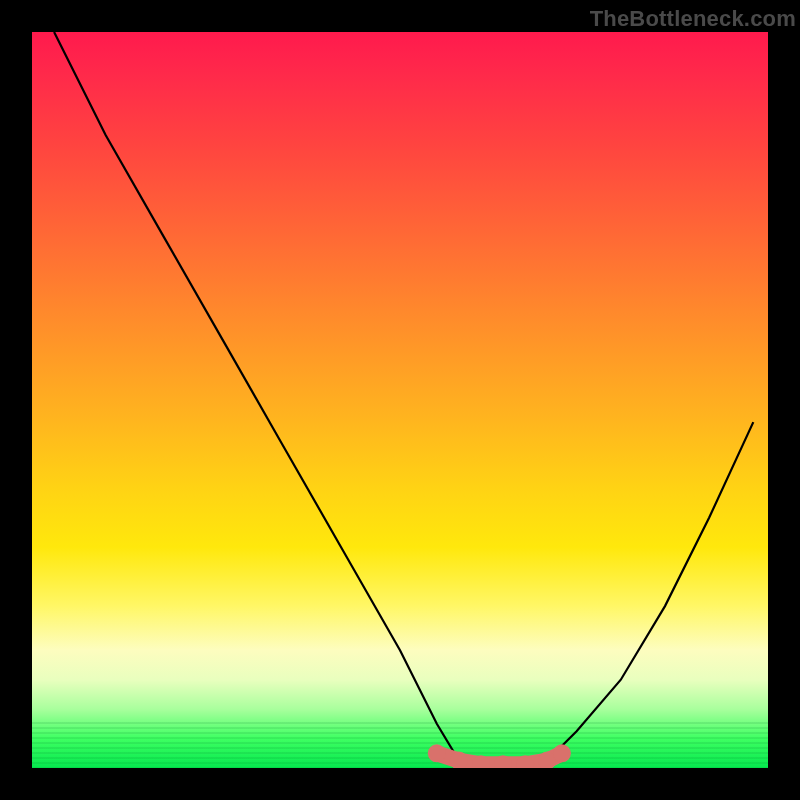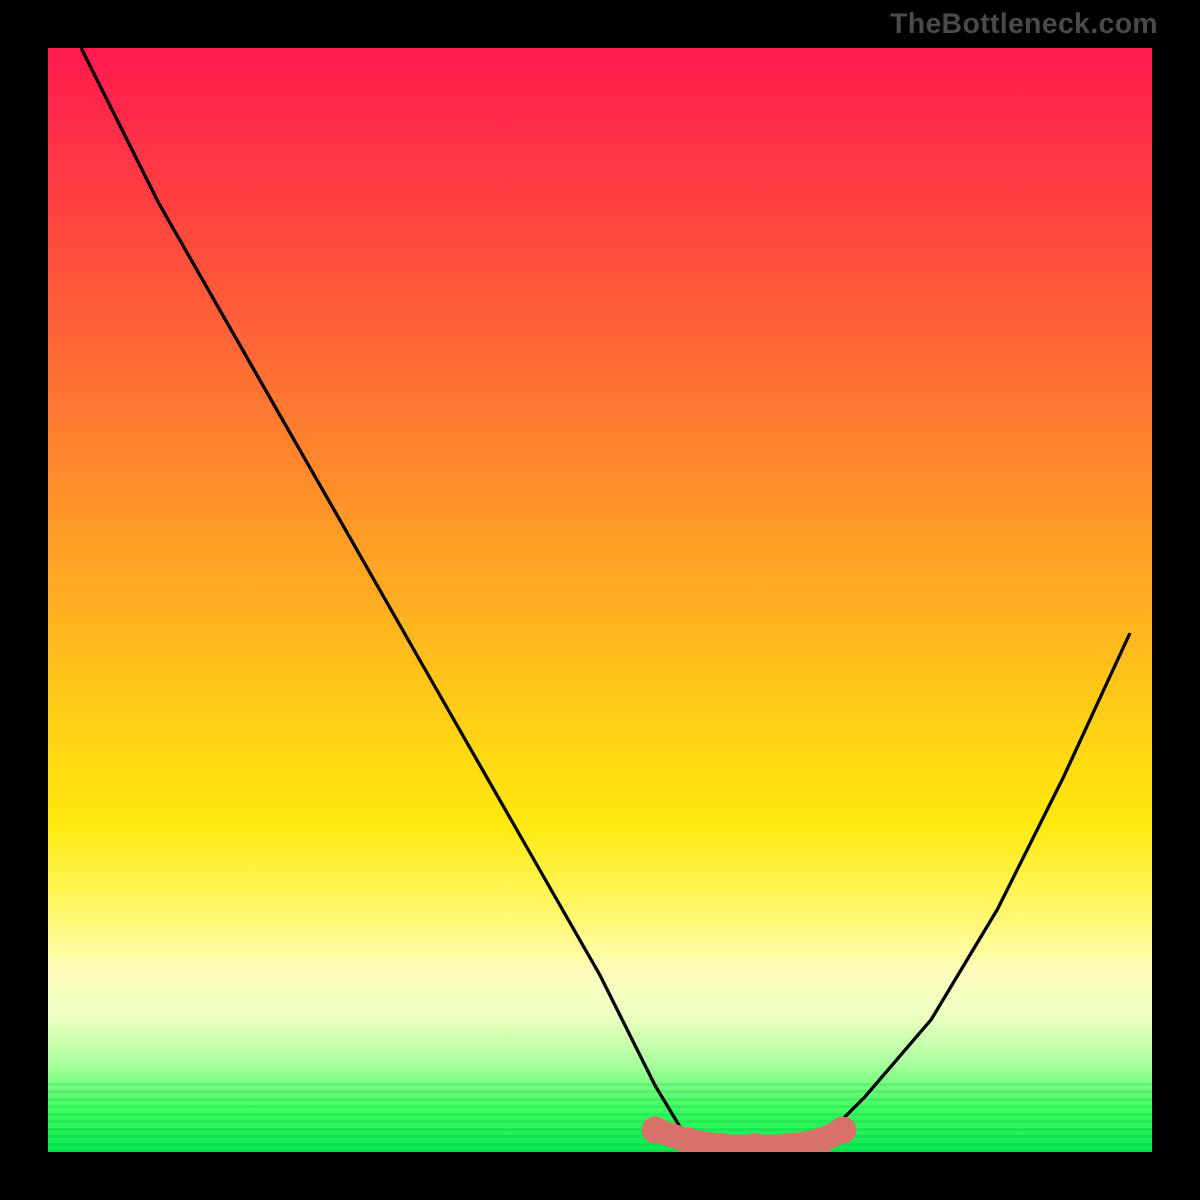--- a/index.html
+++ b/index.html
@@ -56,23 +56,23 @@
       rgba(0,0,0,0) 5px
     );
   }
   svg.curve {
     position: absolute;
     inset: 0;
   }
   .watermark {
     position: absolute;
     top: 6px;
-    right: 28px;
+    right: 4px;
     color: #4a4a4a;
-    font-size: 19px;
+    font-size: 22px;
     font-weight: 600;
     letter-spacing: 0.2px;
     user-select: none;
   }
 </style>
 </head>
 <body>
 
 <div class="frame">
 

